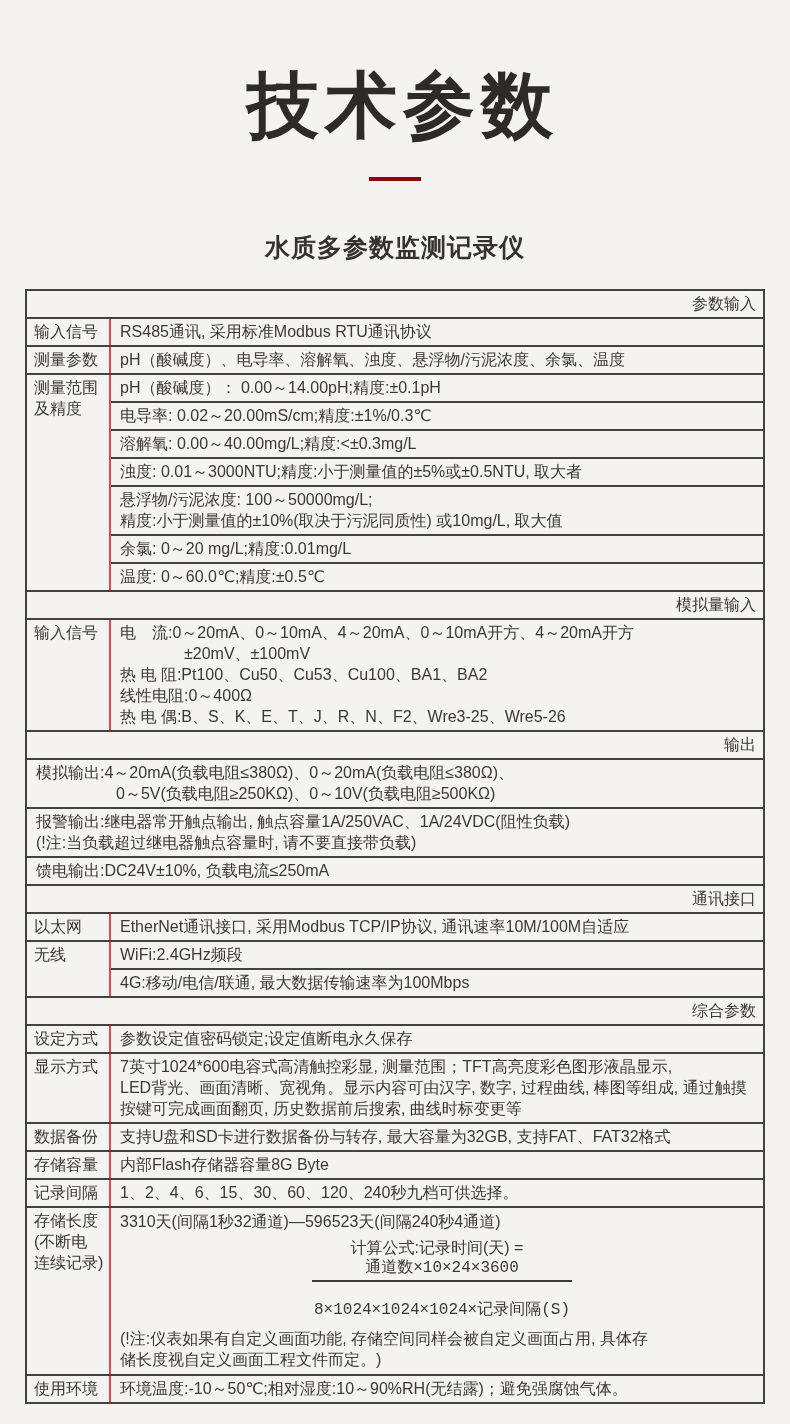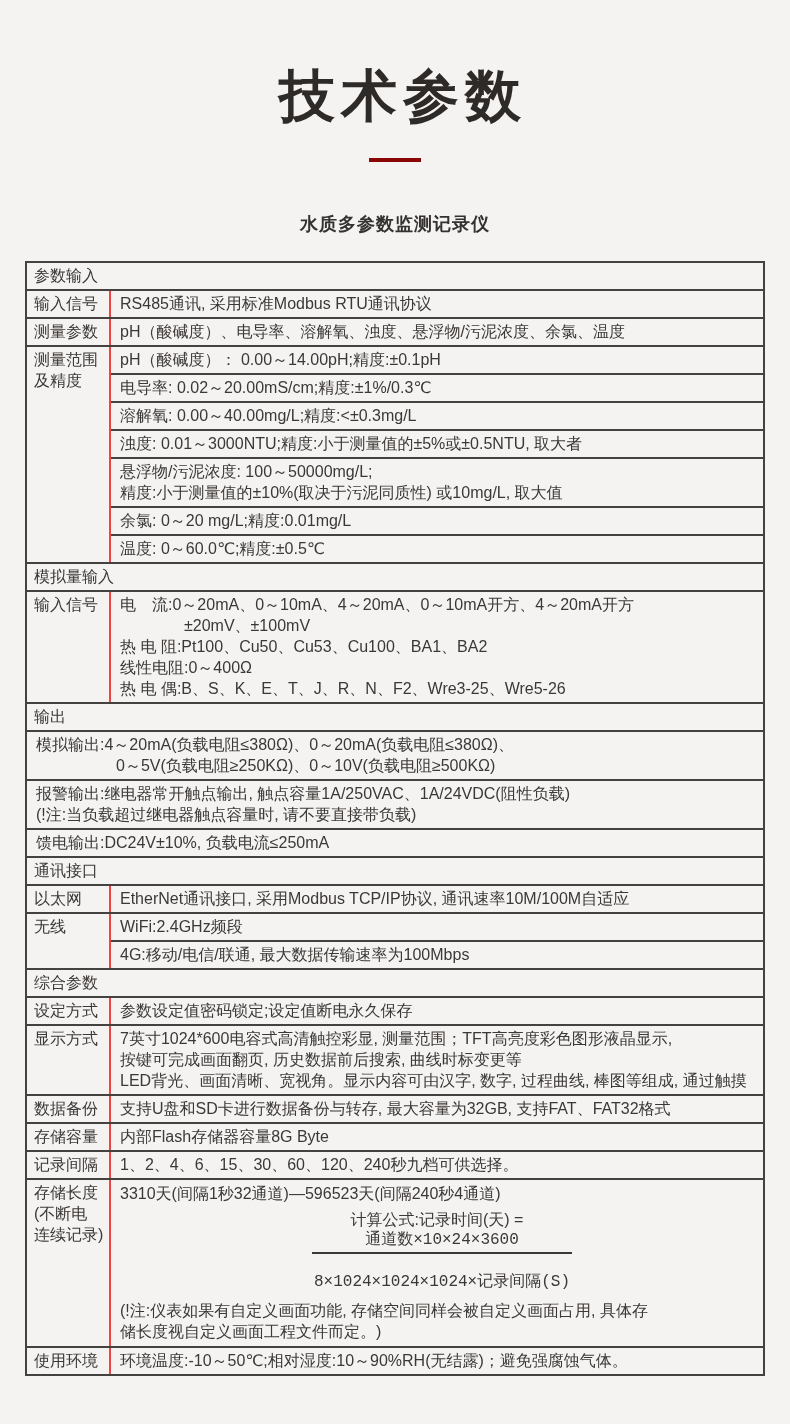--- a/index.html
+++ b/index.html
@@ -6,48 +6,49 @@
   html,body { width:790px; height:1424px; }
   body {
     background:#f4f3f2;
     color:#3c3835;
     font-family:"Liberation Sans","DejaVu Sans",sans-serif;
     overflow:hidden;
   }
   .page-title {
     margin-top:64px;
     text-align:center;
-    font-size:56px;
+    font-size:72px;
     font-weight:900;
     letter-spacing:6px;
     color:#2d2a27;
     line-height:1.15;
     padding-left:16px;
   }
   .title-divider {
     width:52px; height:4px;
     margin:30px auto 0;
   }
   .page-subtitle {
     margin-top:50px;
     text-align:center;
-    font-size:18px;
+    font-size:25px;
     font-weight:600;
     letter-spacing:1px;
     color:#343130;
   }
   .spec-table {
     margin:25px 25px 0;
     border:2px solid #45413e;
     font-size:16px;
     line-height:21px;
   }
   .sec {
     padding:2px 7px 3px;
     border-bottom:2px solid #45413e;
+    text-align:right;
   }
   .grp { display:flex; border-bottom:2px solid #45413e; }
   .grp:last-child { border-bottom:none; }
   .lbl {
     flex:0 0 84px;
     padding:2px 3px 2px 7px;
     border-right:2px solid #ef4444;
     white-space:pre-line;
   }
   .cells { flex:1; min-width:0; display:flex; flex-direction:column; }
@@ -190,22 +191,22 @@
         <div class="line">参数设定值密码锁定;设定值断电永久保存</div>
       </div>
         </div>
     </div>
 
     <div class="grp">
       <div class="lbl">显示方式</div>
       <div class="cells">
           <div class="cell">
         <div class="line">7英寸1024*600电容式高清触控彩显, 测量范围；TFT高亮度彩色图形液晶显示,</div>
+        <div class="line">LED背光、画面清晰、宽视角。显示内容可由汉字, 数字, 过程曲线, 棒图等组成, 通过触摸</div>
         <div class="line">按键可完成画面翻页, 历史数据前后搜索, 曲线时标变更等</div>
-        <div class="line">LED背光、画面清晰、宽视角。显示内容可由汉字, 数字, 过程曲线, 棒图等组成, 通过触摸</div>
       </div>
         </div>
     </div>
 
     <div class="grp">
       <div class="lbl">数据备份</div>
       <div class="cells">
           <div class="cell">
         <div class="line">支持U盘和SD卡进行数据备份与转存, 最大容量为32GB, 支持FAT、FAT32格式</div>
       </div>

